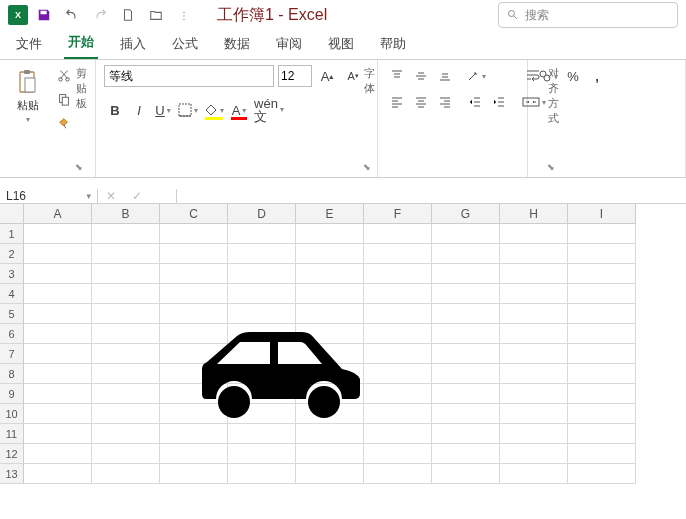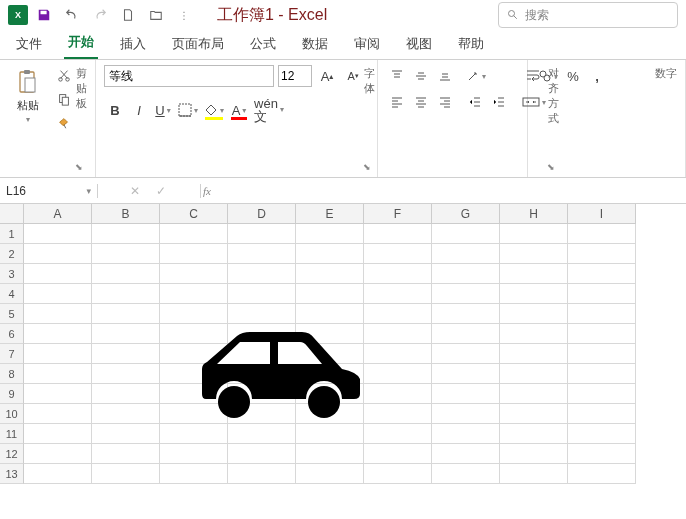--- a/index.html
+++ b/index.html
@@ -34,21 +34,21 @@
 .font-row2 { display: flex; gap: 2px; align-items: center; }
 .font-name { width: 170px; height: 22px; border: 1px solid #bbb; font-size: 12px; padding: 0 4px; }
 .font-size { width: 34px; height: 22px; border: 1px solid #bbb; font-size: 12px; padding: 0 2px; }
 .ico-btn { min-width: 22px; height: 24px; display: flex; align-items: center; justify-content: center; cursor: pointer; font-size: 13px; color: #444; padding: 0 2px; position: relative; }
 .ico-btn.dd::after { content: "▾"; font-size: 8px; margin-left: 2px; color: #888; }
 .fontcolor-bar { position: absolute; bottom: 2px; left: 3px; right: 3px; height: 3px; }
 .align-grid { display: grid; grid-template-columns: repeat(3, 22px); grid-template-rows: repeat(2, 24px); gap: 2px; }
 .align-col2 { display: flex; flex-direction: column; gap: 2px; margin-left: 4px; }
 
 
-.fnbar { height: 26px; border-bottom: 1px solid #d0d0d0; display: flex; align-items: center; gap: 24px; }
+.fnbar { height: 26px; border-bottom: 1px solid #d0d0d0; display: flex; align-items: flex-end; }
 .name-box { width: 98px; border-right: 1px solid #d0d0d0; display: flex; align-items: center; padding: 0 6px; font-size: 12px; justify-content: space-between; }
 .fx-btns { display: flex; align-items: center; border-right: 1px solid #d0d0d0; }
 .fx-btn { width: 26px; display: flex; align-items: center; justify-content: center; color: #888; font-size: 12px; }
 .fx-label { font-style: italic; font-family: "Times New Roman", serif; font-size: 11px; margin-left: 40px; }
 .formula-input { flex: 1; border: none; padding: 0 6px; font-size: 12px; outline: none; }
 
 
 .sheet { position: relative; height: calc(519px - 30px - 30px - 118px - 26px); overflow: hidden; }
 .corner { position: absolute; left: 0; top: 0; width: 24px; height: 20px; background: #f3f3f3; border-right: 1px solid #ccc; border-bottom: 1px solid #ccc; }
 .col-headers { position: absolute; left: 24px; top: 0; right: 0; height: 20px; display: flex; }
@@ -100,21 +100,20 @@
         <path stroke="#888" stroke-width="1.3" d="m9 9 4 4"></path>
       </svg>
     <span>搜索</span>
   </div>
 </div>
 
 <div class="tabs">
   <div class="tab">文件</div>
   <div class="tab active">开始</div>
   <div class="tab">插入</div>
-  <div class="tab">页面布局</div>
   <div class="tab">公式</div>
   <div class="tab">数据</div>
   <div class="tab">审阅</div>
   <div class="tab">视图</div>
   <div class="tab">帮助</div>
 </div>
 
 <div class="ribbon">
 
   <div class="group" style="width:96px">
@@ -274,21 +273,20 @@
               <circle cx="5" cy="5" r="3" fill="none" stroke="#555"></circle>
               <circle cx="9" cy="9" r="3" fill="none" stroke="#555"></circle>
             </svg>
           </div>
         <div class="ico-btn">%</div>
         <div class="ico-btn">
             <b>,</b>
           </div>
       </div>
     </div>
-    <div class="group-label"><span>数字</span></div>
   </div>
 </div>
 
 <div class="fnbar">
   <div class="name-box">
     <span>L16</span>
     <span style="font-size:9px;color:#888">▾</span>
   </div>
   <div class="fx-btns">
     <div class="fx-btn" style="color:#bbb">✕</div>

